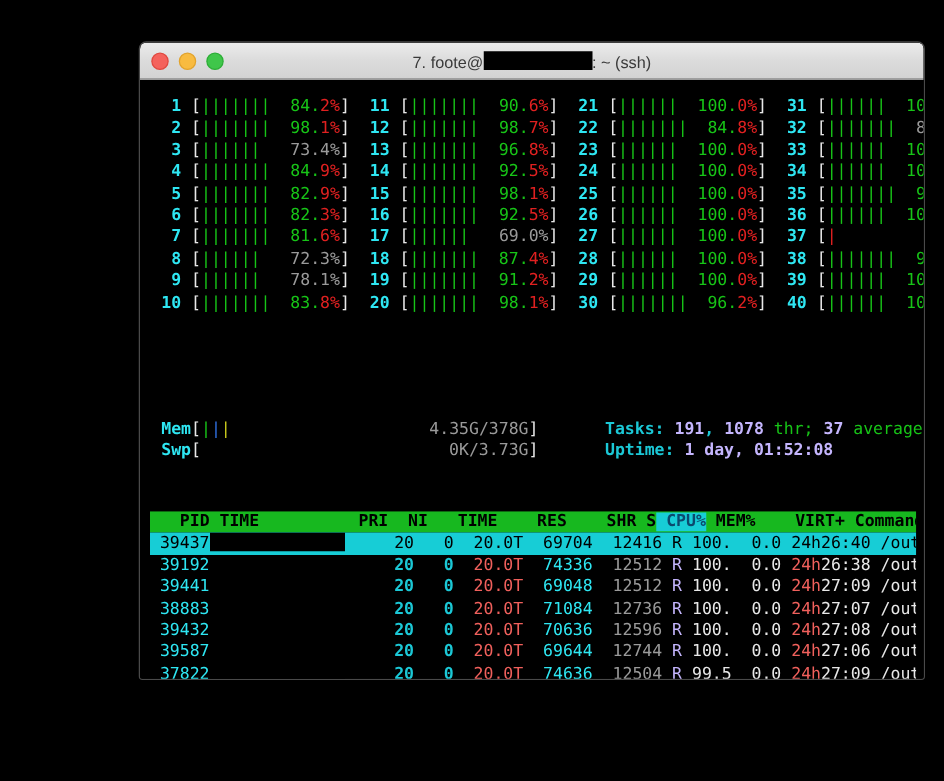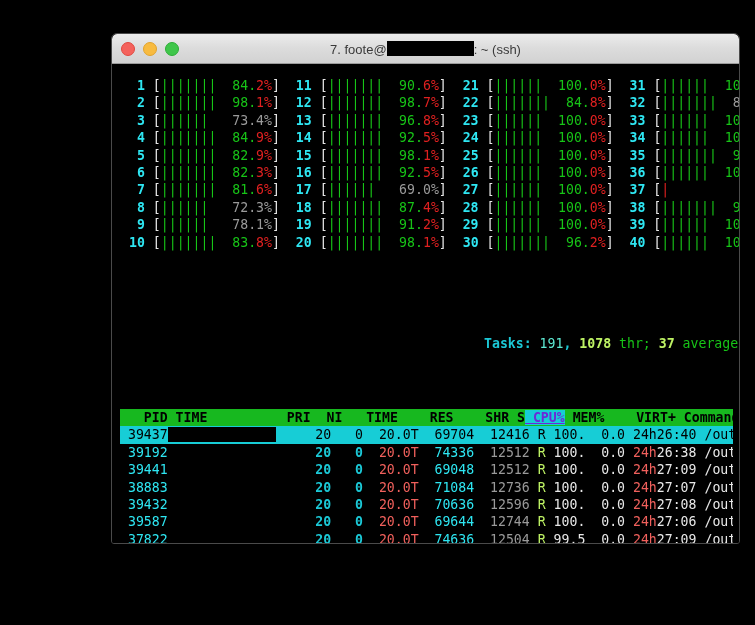--- a/index.html
+++ b/index.html
@@ -86,26 +86,26 @@
     margin: 0;
     padding: 0;
     font: inherit;
     white-space: pre;
   }
 
   
   .cyan    { color: #1bc8d6; font-weight: bold; }
   .bcyan   { color: #2ee6f2; }
   .green   { color: #17c417; }
-  .bgreen  { color: #bef264; }
+  .bgreen  { color: #c4b5fd; }
   .red     { color: #e02020; }
   .lred    { color: #f0605c; }
   .gray    { color: #9a9a9a; }
   .white   { color: #e8e8e8; }
-  .bwhite  { color: #5eead4; font-weight: normal; }
+  .bwhite  { color: #c4b5fd; font-weight: bold; }
   .blue    { color: #2f6fe0; }
   .yellow  { color: #c8c81b; }
   .b { font-weight: bold; }
 
   .meters {
     padding: 13px 0 0 17px;
   }
   .mline { height: 17.4px; }
 
   .statbox {
@@ -132,21 +132,21 @@
   .prow {
     height: 17.4px;
     white-space: pre;
     overflow: hidden;
   }
   .hdr {
     background: #17b81f;
     color: #000000;
     font-weight: bold;
   }
-  .hdr .sortcol { background: #17cdd6; color: #6d28d9; text-decoration: underline; }
+  .hdr .sortcol { background: #17cdd6; color: #0c4a6e; }
   .selrow {
     background: #17cdd6;
     color: #000000;
   }
   .selrow .redact-user { background:#000; }
 
   .redact-user {
     display: inline-block;
     background: #000000;
     width: 108px;
@@ -179,24 +179,31 @@
 <span class="mline"><span class="bcyan b"> 4</span> <span class="white">[</span><span class="green">|||||||</span>  <span class="green">84.</span><span class="red">9</span><span class="red">%</span><span class="white">]</span>  <span class="bcyan b">14</span> <span class="white">[</span><span class="green">|||||||</span>  <span class="green">92.</span><span class="red">5</span><span class="red">%</span><span class="white">]</span>  <span class="bcyan b">24</span> <span class="white">[</span><span class="green">||||||</span>  <span class="green">100.</span><span class="red">0</span><span class="red">%</span><span class="white">]</span>  <span class="bcyan b">34</span> <span class="white">[</span><span class="green">||||||</span>  <span class="green">100.</span></span>
 <span class="mline"><span class="bcyan b"> 5</span> <span class="white">[</span><span class="green">|||||||</span>  <span class="green">82.</span><span class="red">9</span><span class="red">%</span><span class="white">]</span>  <span class="bcyan b">15</span> <span class="white">[</span><span class="green">|||||||</span>  <span class="green">98.</span><span class="red">1</span><span class="red">%</span><span class="white">]</span>  <span class="bcyan b">25</span> <span class="white">[</span><span class="green">||||||</span>  <span class="green">100.</span><span class="red">0</span><span class="red">%</span><span class="white">]</span>  <span class="bcyan b">35</span> <span class="white">[</span><span class="green">|||||||</span>  <span class="green">93.</span></span>
 <span class="mline"><span class="bcyan b"> 6</span> <span class="white">[</span><span class="green">|||||||</span>  <span class="green">82.</span><span class="red">3</span><span class="red">%</span><span class="white">]</span>  <span class="bcyan b">16</span> <span class="white">[</span><span class="green">|||||||</span>  <span class="green">92.</span><span class="red">5</span><span class="red">%</span><span class="white">]</span>  <span class="bcyan b">26</span> <span class="white">[</span><span class="green">||||||</span>  <span class="green">100.</span><span class="red">0</span><span class="red">%</span><span class="white">]</span>  <span class="bcyan b">36</span> <span class="white">[</span><span class="green">||||||</span>  <span class="green">100.</span></span>
 <span class="mline"><span class="bcyan b"> 7</span> <span class="white">[</span><span class="green">|||||||</span>  <span class="green">81.</span><span class="red">6</span><span class="red">%</span><span class="white">]</span>  <span class="bcyan b">17</span> <span class="white">[</span><span class="green">||||||</span>   <span class="gray">69.0</span><span class="gray">%</span><span class="white">]</span>  <span class="bcyan b">27</span> <span class="white">[</span><span class="green">||||||</span>  <span class="green">100.</span><span class="red">0</span><span class="red">%</span><span class="white">]</span>  <span class="bcyan b">37</span> <span class="white">[</span><span class="red">|</span>         </span>
 <span class="mline"><span class="bcyan b"> 8</span> <span class="white">[</span><span class="green">||||||</span>   <span class="gray">72.3</span><span class="gray">%</span><span class="white">]</span>  <span class="bcyan b">18</span> <span class="white">[</span><span class="green">|||||||</span>  <span class="green">87.</span><span class="red">4</span><span class="red">%</span><span class="white">]</span>  <span class="bcyan b">28</span> <span class="white">[</span><span class="green">||||||</span>  <span class="green">100.</span><span class="red">0</span><span class="red">%</span><span class="white">]</span>  <span class="bcyan b">38</span> <span class="white">[</span><span class="green">|||||||</span>  <span class="green">98.</span></span>
 <span class="mline"><span class="bcyan b"> 9</span> <span class="white">[</span><span class="green">||||||</span>   <span class="gray">78.1</span><span class="gray">%</span><span class="white">]</span>  <span class="bcyan b">19</span> <span class="white">[</span><span class="green">|||||||</span>  <span class="green">91.</span><span class="red">2</span><span class="red">%</span><span class="white">]</span>  <span class="bcyan b">29</span> <span class="white">[</span><span class="green">||||||</span>  <span class="green">100.</span><span class="red">0</span><span class="red">%</span><span class="white">]</span>  <span class="bcyan b">39</span> <span class="white">[</span><span class="green">||||||</span>  <span class="green">100.</span></span>
 <span class="mline"><span class="bcyan b">10</span> <span class="white">[</span><span class="green">|||||||</span>  <span class="green">83.</span><span class="red">8</span><span class="red">%</span><span class="white">]</span>  <span class="bcyan b">20</span> <span class="white">[</span><span class="green">|||||||</span>  <span class="green">98.</span><span class="red">1</span><span class="red">%</span><span class="white">]</span>  <span class="bcyan b">30</span> <span class="white">[</span><span class="green">|||||||</span>  <span class="green">96.</span><span class="red">2</span><span class="red">%</span><span class="white">]</span>  <span class="bcyan b">40</span> <span class="white">[</span><span class="green">||||||</span>  <span class="green">100.</span></span>
 </pre>
     </div>
 
+    <div class="membox">
+      <pre class="screen" id="mem-grid"><span class="mline"><span class="bcyan b">Mem</span><span class="white">[</span><span class="green">|</span><span class="blue">|</span><span class="yellow">|</span>                    <span class="gray">4.35G/378G</span><span class="white">]</span></span>
+<span class="mline"><span class="bcyan b">Swp</span><span class="white">[</span>                         <span class="gray">0K/3.73G</span><span class="white">]</span></span></pre>
+    </div>
 
     <div class="statbox">
       <div class="sline">
         <span class="cyan">Tasks:</span><span class="bwhite"> </span><span class="bwhite">191</span><span class="cyan">,</span><span> </span><span class="bgreen b">1078</span><span class="green"> </span><span class="green">thr;</span><span> </span><span class="bgreen b">37</span><span class="green"> </span><span class="green">average</span>
+      </div>
+      <div class="sline">
+        <span class="cyan">Uptime:</span><span> </span><span class="bwhite">1 day, 01:52:08</span>
       </div>
     </div>
 
     <div id="ptable">
       <div class="prow hdr" id="ptable-header"> <span>  PID</span> <span>TIME         </span><span> PRI</span><span>  NI</span><span>   TIME</span><span>    RES</span><span>    SHR</span><span> S</span><span class="sortcol"> CPU%</span><span class=""> MEM%</span><span>    VIRT+</span> <span>Command                   </span></div>
       <div id="ptable-body">
           <div class="prow selrow"><span class=""> 39437</span><span class="redact-user"></span>   <span class="">  20</span><span class="">   0</span><span class="">  20.0T</span><span class="">  69704</span><span class="">  12416</span><span class=""> R</span><span class=""> 100.</span><span class="">  0.0</span><span class=""> 24h</span><span class="">26:40</span> <span class="">/out/./fuzz_VRT_v</span></div>
           <div class="prow"><span class="bcyan"> 39192</span><span class="redact-user"></span>   <span class="cyan">  20</span><span class="cyan">   0</span><span class="lred">  20.0T</span><span class="bcyan">  74336</span><span class="gray">  12512</span><span class="bgreen"> R</span><span class="white"> 100.</span><span class="white">  0.0</span><span class="lred"> 24h</span><span class="white">26:38</span> <span class="white">/out/./fuzz_VRT_v</span></div>
           <div class="prow"><span class="bcyan"> 39441</span><span class="redact-user"></span>   <span class="cyan">  20</span><span class="cyan">   0</span><span class="lred">  20.0T</span><span class="bcyan">  69048</span><span class="gray">  12512</span><span class="bgreen"> R</span><span class="white"> 100.</span><span class="white">  0.0</span><span class="lred"> 24h</span><span class="white">27:09</span> <span class="white">/out/./fuzz_VRT_v</span></div>
           <div class="prow"><span class="bcyan"> 38883</span><span class="redact-user"></span>   <span class="cyan">  20</span><span class="cyan">   0</span><span class="lred">  20.0T</span><span class="bcyan">  71084</span><span class="gray">  12736</span><span class="bgreen"> R</span><span class="white"> 100.</span><span class="white">  0.0</span><span class="lred"> 24h</span><span class="white">27:07</span> <span class="white">/out/./fuzz_VRT_v</span></div>

